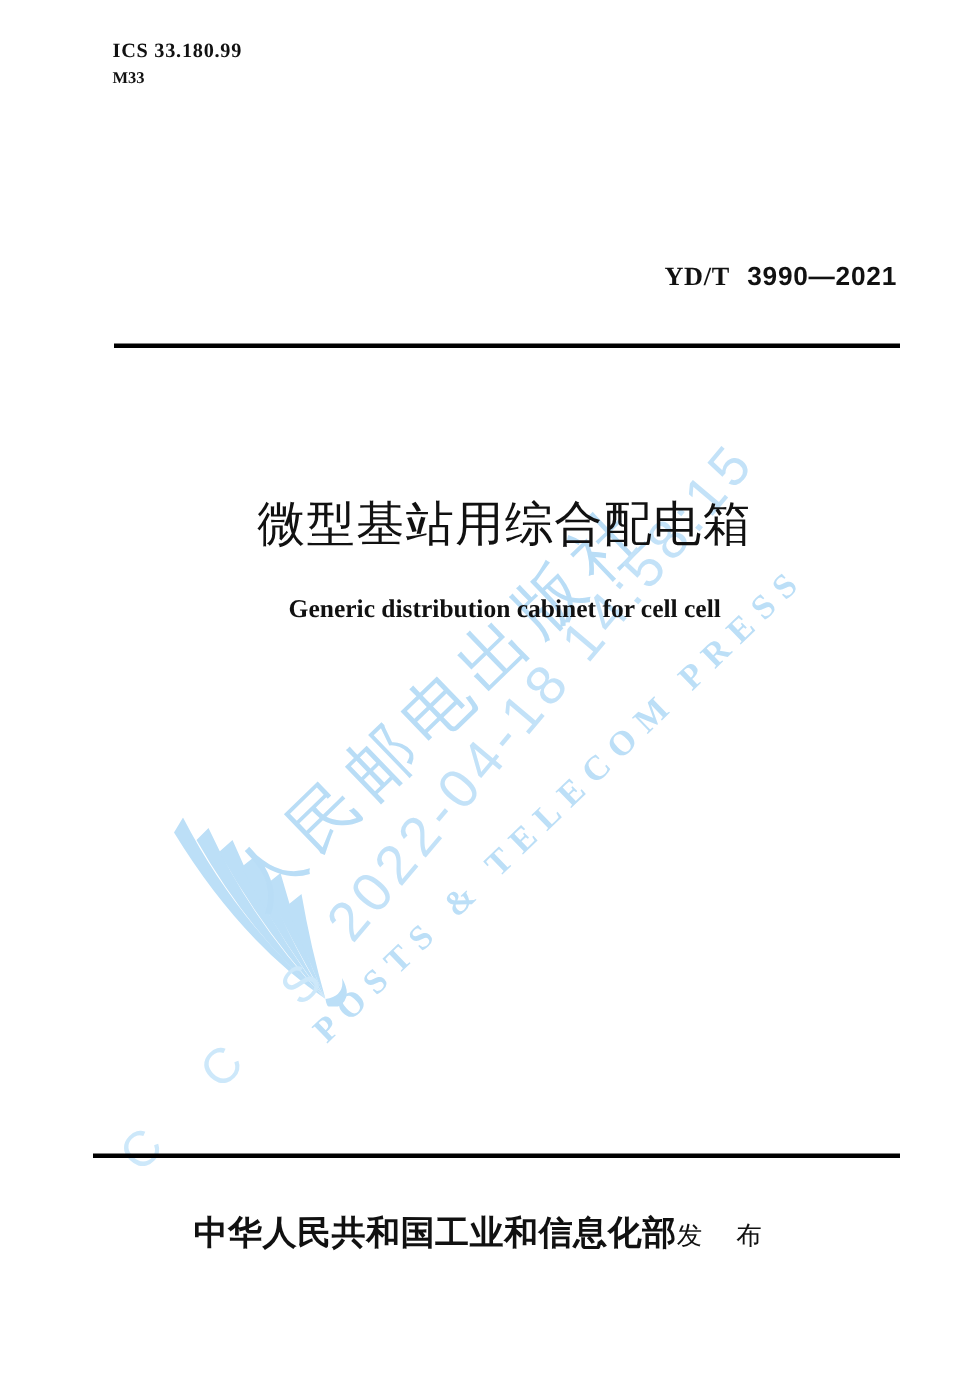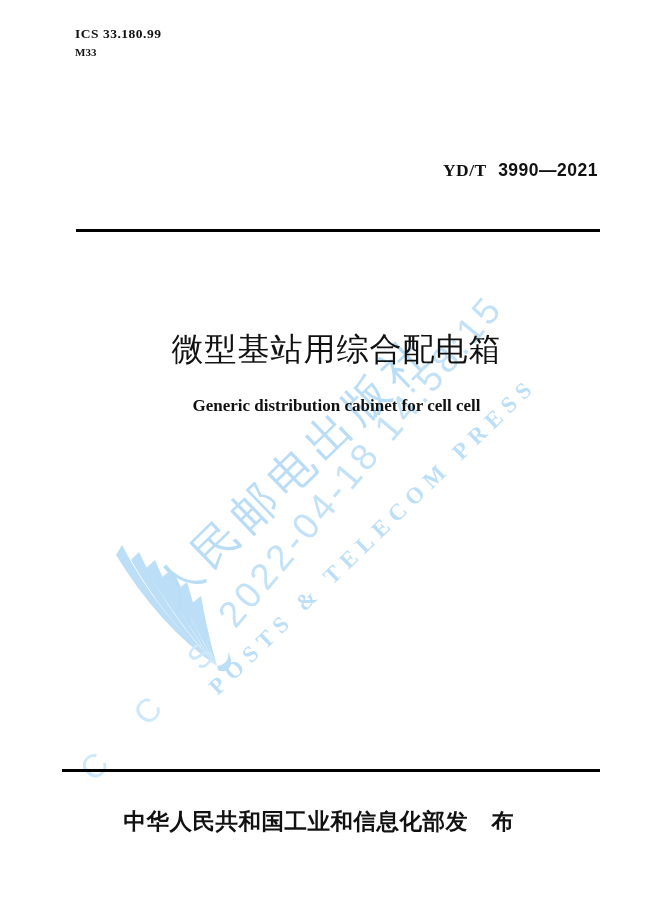--- a/index.html
+++ b/index.html
@@ -55,40 +55,40 @@
     font-size:100px;line-height:0.95;font-weight:bold;
     letter-spacing:-1px;
   }
   .std-name{
     left:75px;right:48px;top:121px;
     font-size:31.5px;letter-spacing:8.1px;
     white-space:nowrap;
     font-weight:500;
   }
   .std-num{
-    right:48px;top:160px;
+    right:48px;top:174px;
     font-size:17.5px;font-weight:bold;letter-spacing:.5px;
   }
   .std-num .digits{font-family:"Liberation Sans","DejaVu Sans",sans-serif;margin-left:6px;}
   .rule-top{left:76px;right:46px;top:229px;height:3px;background:#000;}
 
   
   .col{left:75px;right:48px;text-align:center;}
   .title-cn{top:328px;font-size:32px;letter-spacing:1px;font-weight:500;}
   .title-en{top:396px;font-size:17px;font-weight:bold;}
 
   
   .dates{left:75px;right:46px;top:742px;display:flex;justify-content:space-between;
          font-size:17px;}
   .rule-bottom{left:62px;right:46px;top:769px;height:2.5px;background:#000;}
   .publisher{left:0;right:0;top:806px;display:flex;justify-content:center;
              align-items:baseline;}
   .publisher .pname{font-size:22.5px;font-weight:bold;letter-spacing:.5px;
                     font-family:"Liberation Serif","DejaVu Serif",serif;}
-  .publisher .plabel{font-size:22px;font-weight:bold;letter-spacing:9px;}
+  .publisher .plabel{font-size:17px;font-weight:normal;letter-spacing:9px;}
 </style>
 </head>
 <body>
 
 <div class="page">
 
   <div class="wm">
     <svg class="abs wm-swoosh" width="118" height="126" viewBox="0 0 118 126" aria-hidden="true">
       <g fill="#bcdff7">
         <path d="M6,0 Q42,70 101,121 Q44,82 0,10 Z"></path>

